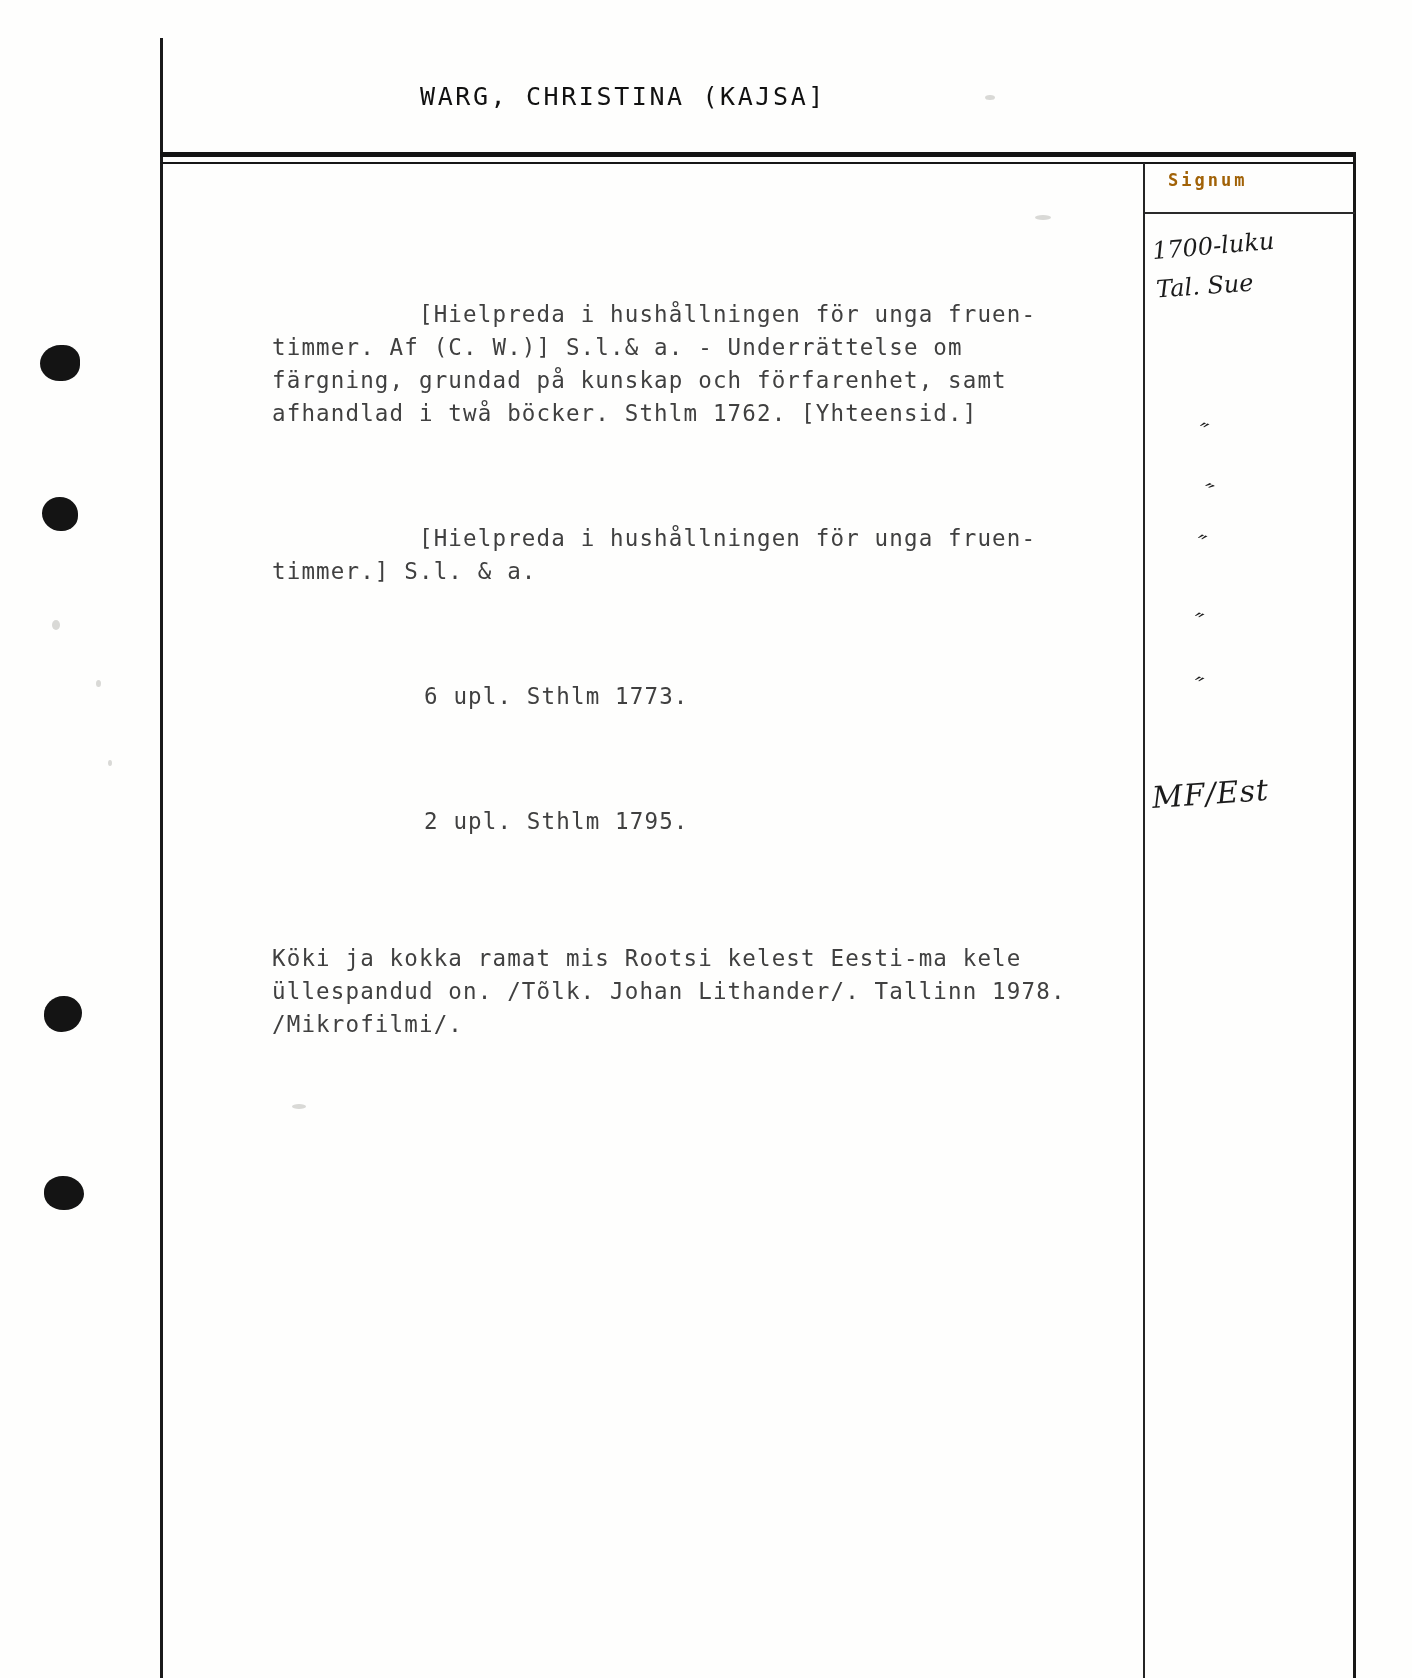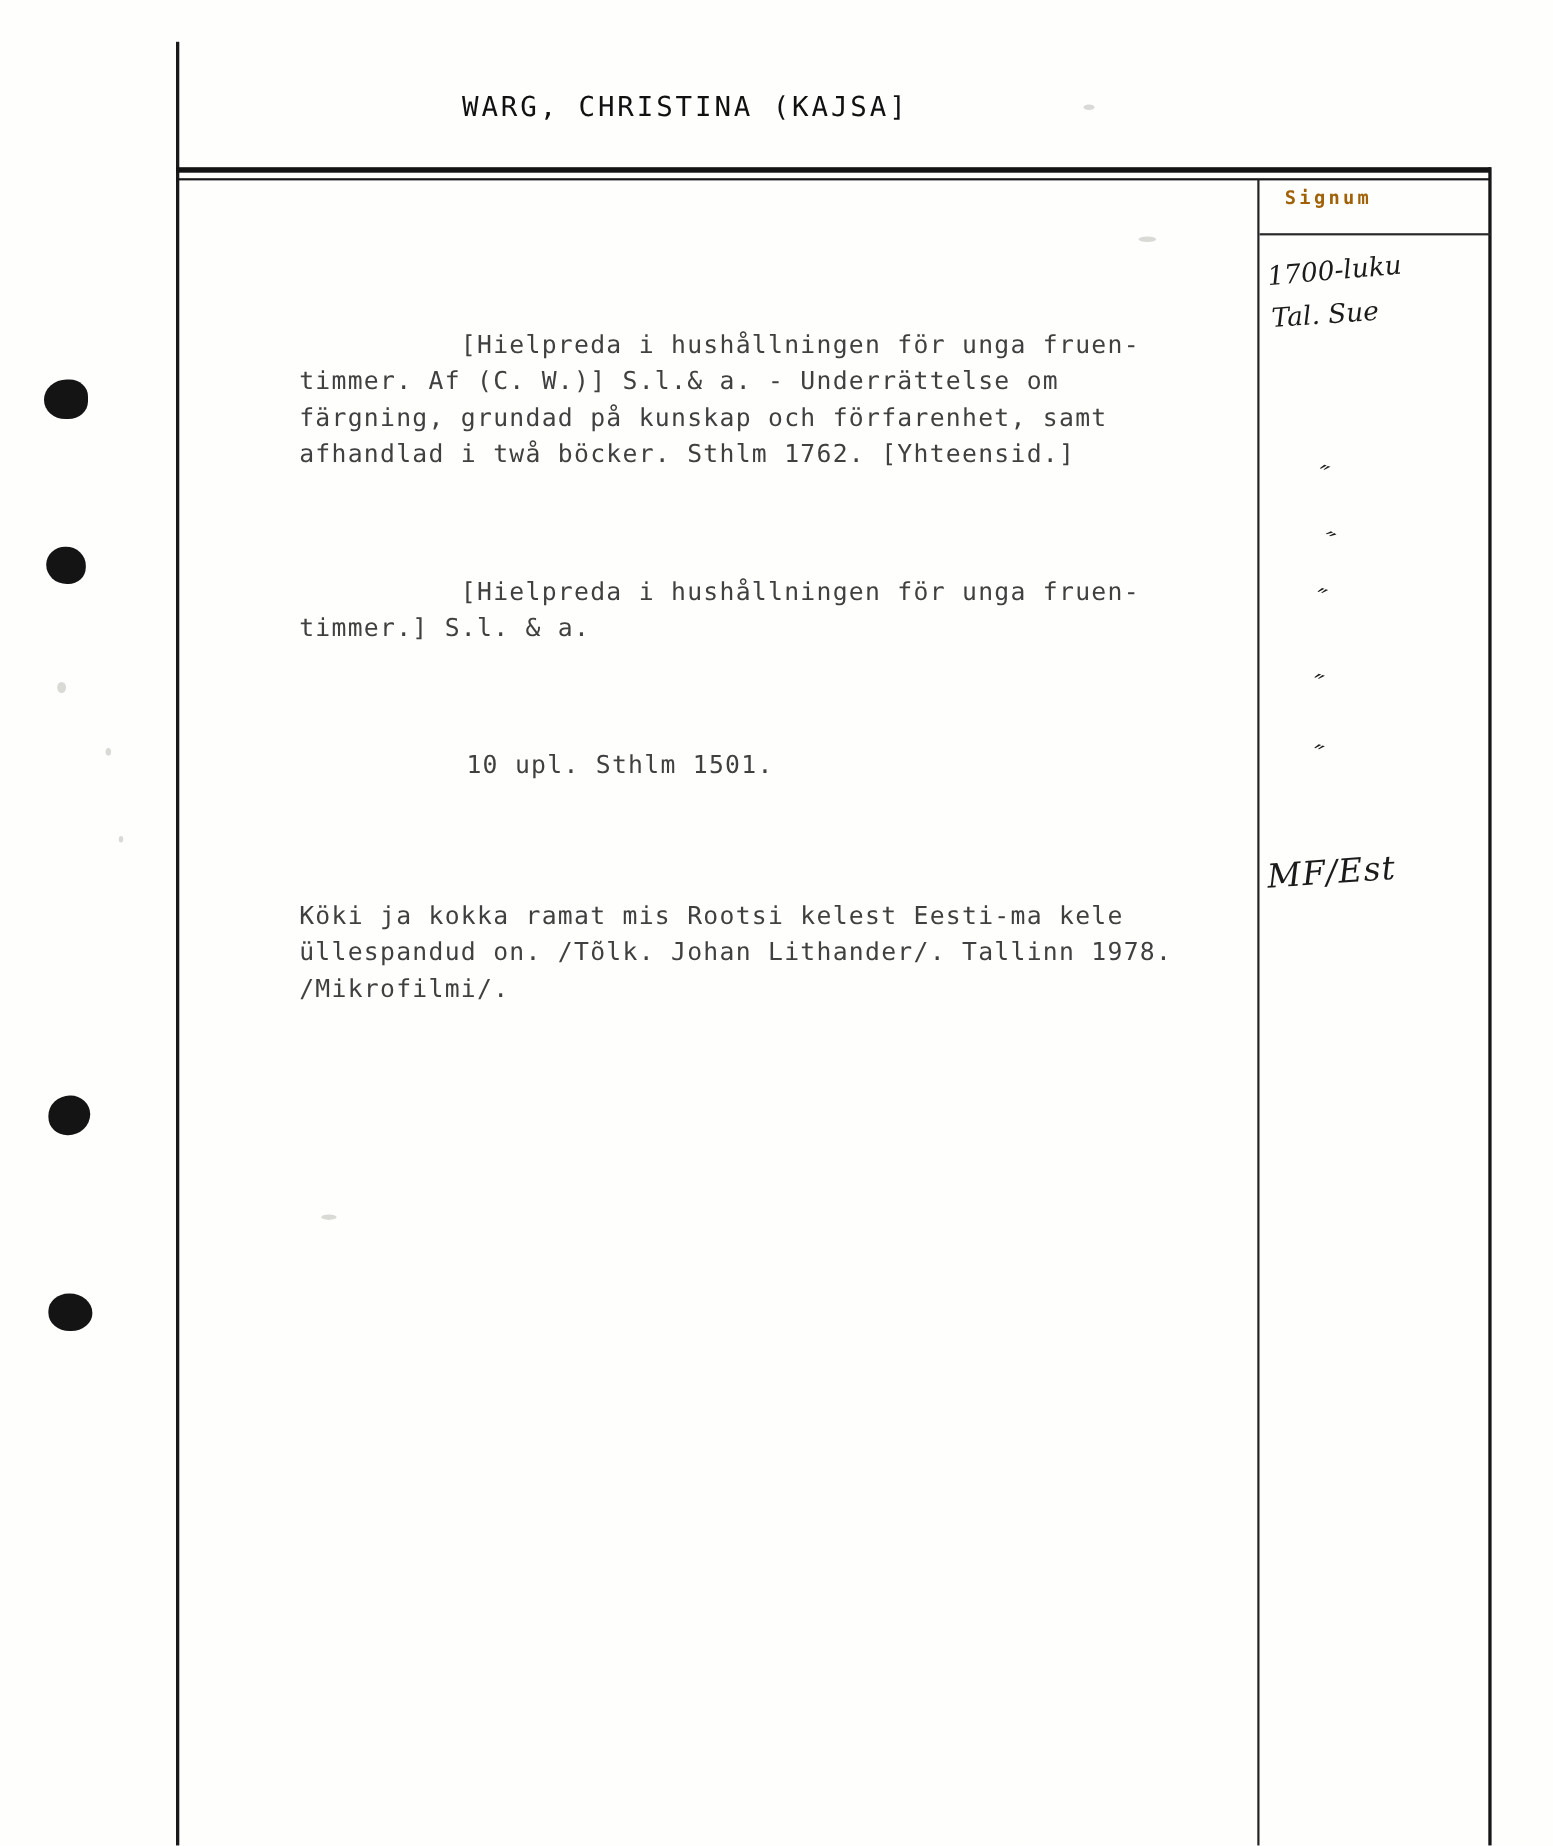--- a/index.html
+++ b/index.html
@@ -192,21 +192,22 @@
 
   <div class="signum-head">Signum</div>
 
   <div class="body-text">
     <div class="entry">          [Hielpreda i hushållningen för unga fruen-
 timmer. Af (C. W.)] S.l.&amp; a. - Underrättelse om
 färgning, grundad på kunskap och förfarenhet, samt
 afhandlad i twå böcker. Sthlm 1762. [Yhteensid.]</div>
     <div class="entry block-gap">          [Hielpreda i hushållningen för unga fruen-
 timmer.] S.l. &amp; a.</div>
-    <div class="upl">10 upl. Sthlm 1501.</div>
+    <div class="upl">6 upl. Sthlm 1773.</div>
+    <div class="upl">2 upl. Sthlm 1795.</div>
     <div class="entry block-gap">Köki ja kokka ramat mis Rootsi kelest Eesti-ma kele
 üllespandud on. /Tõlk. Johan Lithander/. Tallinn 1978.
 /Mikrofilmi/.</div>
   </div>
 
   <div class="hand h-top1">1700-luku</div>
   <div class="hand h-top2">Tal. Sue</div>
   <div class="ditto d1">″</div>
   <div class="ditto d2">″</div>
   <div class="ditto d3">″</div>

